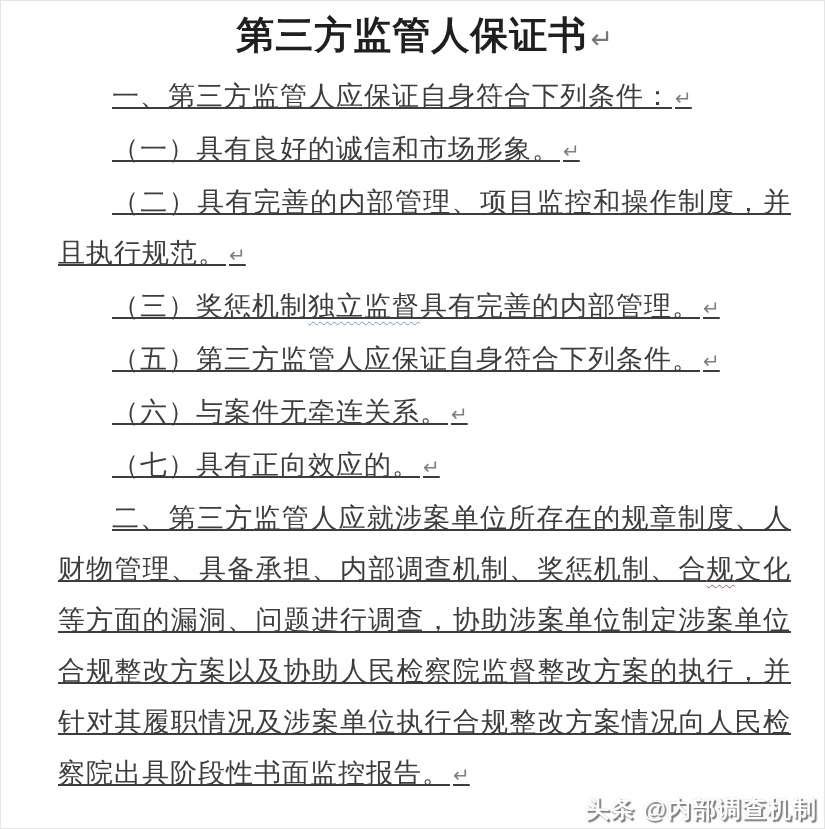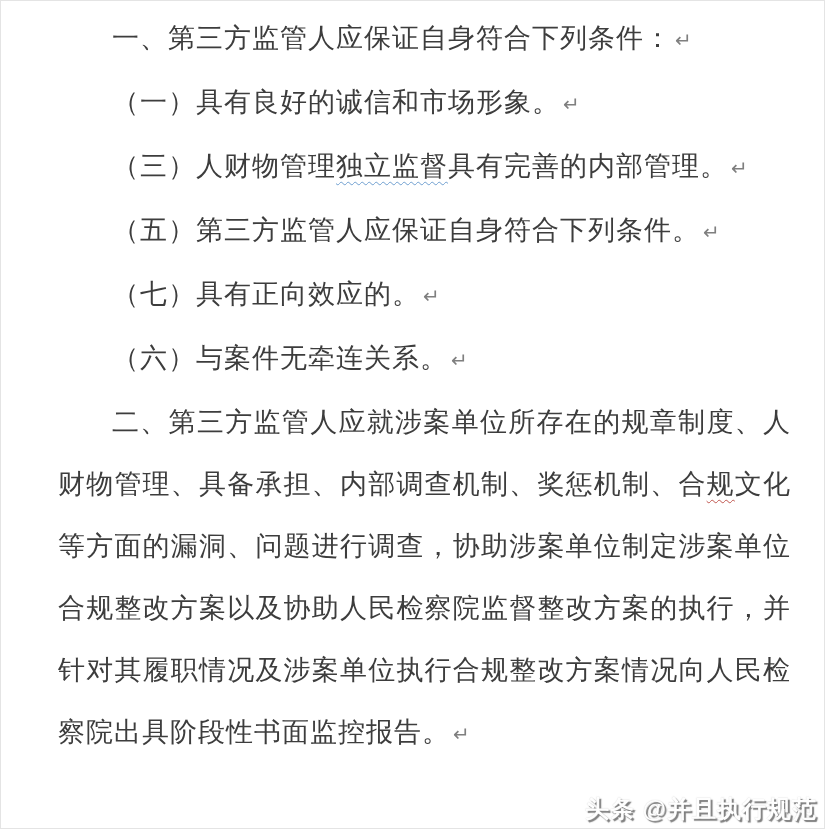--- a/index.html
+++ b/index.html
@@ -28,25 +28,26 @@
     font-size: 38px;
     line-height: 56px;
     font-weight: 700;
     letter-spacing: 1px;
     color: #1f1f1f;
     white-space: nowrap;
   }
   .para {
     margin: 0;
     font-size: 27px;
-    line-height: 62px;
+    line-height: 51px;
     letter-spacing: 1px;
     color: #3d3d3d;
     text-align: justify;
     text-indent: 2em;
+    text-decoration: underline;
   }
   .pmark {
     color: #7f7f7f;
     font-family: "DejaVu Sans", sans-serif;
     font-size: 20px;
     letter-spacing: 0;
     padding-left: 3px;
     text-decoration: none;
   }
   .title .pmark {
@@ -82,32 +83,34 @@
     color: #fefefe;
     text-shadow: 2px 2px 1px rgba(105,105,105,0.85), 0 0 1px rgba(160,160,160,0.55);
     white-space: nowrap;
   }
 </style>
 </head>
 <body>
 
 <div class="page">
 
+  <h1 class="title"><span>第三方监管人保证书</span><span class="pmark">↵</span></h1>
 
   <p class="para"><span>一、第三方监管人应保证自身符合下列条件：</span><span class="pmark">↵</span></p>
 
   <p class="para"><span>（一）具有良好的诚信和市场形象。</span><span class="pmark">↵</span></p>
 
+  <p class="para"><span>（二）具有完善的内部管理、项目监控和操作制度，并且执行规范。</span><span class="pmark">↵</span></p>
 
-  <p class="para"><span>（三）人财物管理</span><span class="sq-blue">独立监督</span><span>具有完善的内部管理。</span><span class="pmark">↵</span></p>
+  <p class="para"><span>（三）奖惩机制</span><span class="sq-blue">独立监督</span><span>具有完善的内部管理。</span><span class="pmark">↵</span></p>
 
 
   <p class="para"><span>（五）第三方监管人应保证自身符合下列条件。</span><span class="pmark">↵</span></p>
 
+  <p class="para"><span>（六）与案件无牵连关系。</span><span class="pmark">↵</span></p>
+
   <p class="para"><span>（七）具有正向效应的。</span><span class="pmark">↵</span></p>
-
-  <p class="para"><span>（六）与案件无牵连关系。</span><span class="pmark">↵</span></p>
 
   <p class="para"><span>二、第三方监管人应就涉案单位所存在的规章制度、人财物管理、具备承担、内部调查机制、奖惩机制、合</span><span class="sq-red">规</span><span>文化等方面的漏洞、问题进行调查，协助涉案单位制定涉案单位合规整改方案以及协助人民检察院监督整改方案的执行，并针对其履职情况及涉案单位执行合规整改方案情况向人民检察院出具阶段性书面监控报告。</span><span class="pmark">↵</span></p>
 
 </div>
 
-<div class="watermark"><span>头条 @并且执行规范</span></div>
+<div class="watermark"><span>头条 @内部调查机制</span></div>
 
 </body></html>

